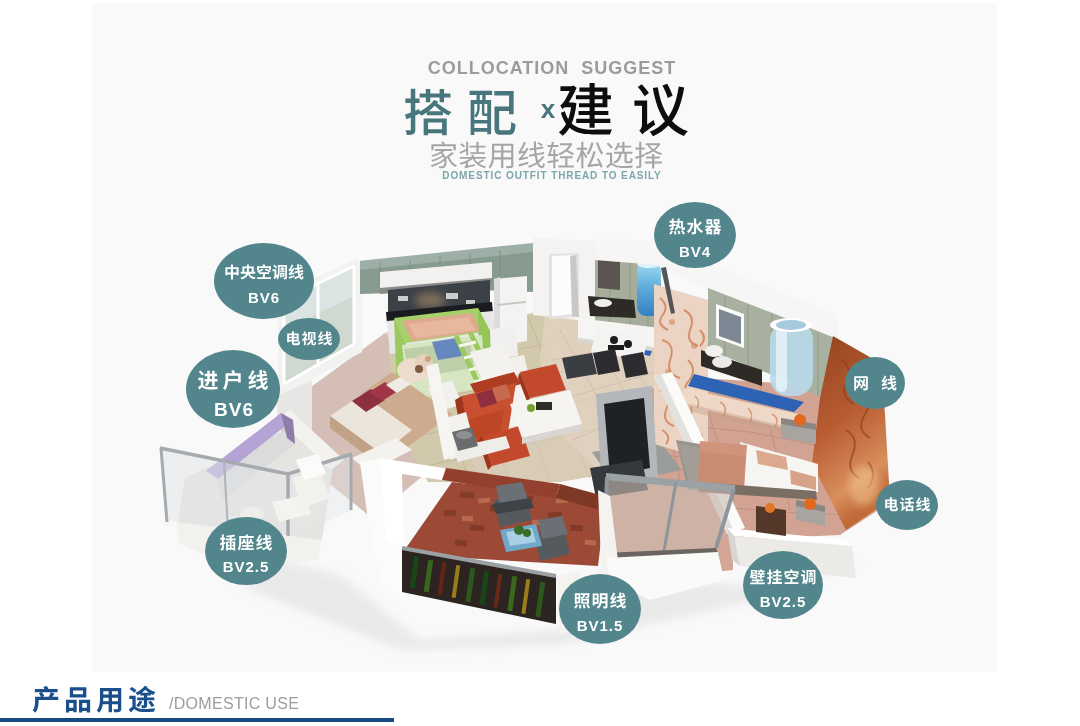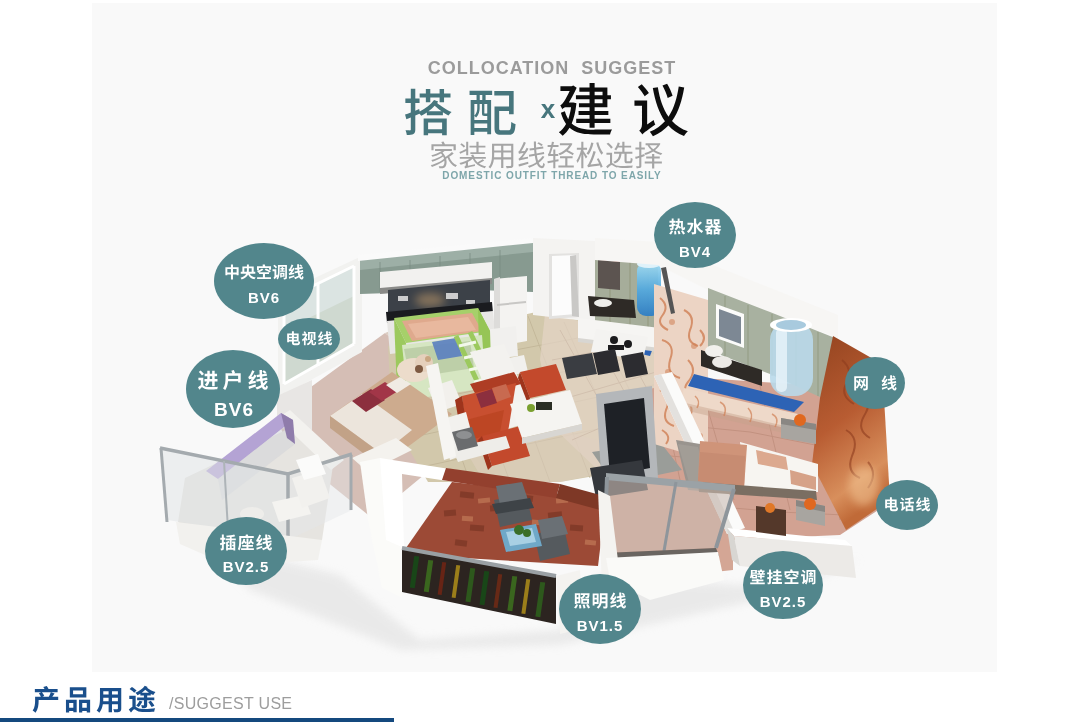--- a/index.html
+++ b/index.html
@@ -575,15 +575,15 @@
       <path transform="translate(800.5,583) scale(0.01600,-0.01600)" d="M80 762C135 714 206 645 237 600L319 683C285 727 212 791 157 835ZM35 541V426H153V138C153 76 116 28 91 5C111 -10 150 -49 163 -72C179 -51 206 -26 332 84C320 45 303 9 281 -24C304 -36 349 -70 366 -89C462 46 476 267 476 424V709H827V38C827 24 822 19 809 18C795 18 751 17 708 20C724 -8 740 -59 743 -88C812 -89 858 -86 890 -68C924 -49 933 -17 933 36V813H372V424C372 340 370 241 350 149C340 171 330 196 323 216L270 171V541ZM603 690V624H522V539H603V471H504V386H803V471H696V539H783V624H696V690ZM511 326V32H598V76H782V326ZM598 242H695V160H598Z"></path>
     </g>
 
 <g fill="#fff">
       <path transform="translate(573.5,607) scale(0.01700,-0.01700)" d="M570 388H795V280H570ZM323 124C335 57 342 -33 342 -86L460 -68C459 -14 448 72 435 138ZM536 127C558 59 581 -29 587 -82L707 -57C699 -3 673 83 648 147ZM743 127C783 59 832 -33 852 -90L968 -40C945 16 892 105 851 170ZM156 162C124 88 73 5 33 -45L149 -94C190 -36 240 54 272 130ZM190 706H287V576H190ZM190 325V471H287V325ZM427 814V710H569C551 642 510 595 398 564V812H78V172H190V219H398V558C420 536 446 499 455 474L457 475V184H913V483H483C619 530 667 606 687 710H825C820 652 814 626 805 616C797 608 789 606 776 606C760 606 726 607 688 610C704 584 716 544 717 514C763 513 808 514 832 517C860 519 883 527 902 548C925 574 935 637 943 774C944 788 944 814 944 814Z"></path>
       <path transform="translate(591.5,607) scale(0.01700,-0.01700)" d="M309 438V290H180V438ZM309 545H180V686H309ZM69 795V94H180V181H420V795ZM823 698V571H607V698ZM489 809V447C489 294 474 107 304 -17C330 -32 377 -74 395 -97C508 -14 562 106 587 226H823V49C823 32 816 26 798 26C781 25 720 24 666 27C684 -3 703 -56 708 -89C792 -89 850 -86 889 -67C928 -47 942 -15 942 48V809ZM823 463V334H602C606 373 607 411 607 446V463Z"></path>
       <path transform="translate(609.5,607) scale(0.01700,-0.01700)" d="M48 71 72 -43C170 -10 292 33 407 74L388 173C263 133 132 93 48 71ZM707 778C748 750 803 709 831 683L903 753C874 778 817 817 777 840ZM74 413C90 421 114 427 202 438C169 391 140 355 124 339C93 302 70 280 44 274C57 245 75 191 81 169C107 184 148 196 392 243C390 267 392 313 395 343L237 317C306 398 372 492 426 586L329 647C311 611 291 575 270 541L185 535C241 611 296 705 335 794L223 848C187 734 118 613 96 582C74 550 57 530 36 524C49 493 68 436 74 413ZM862 351C832 303 794 260 750 221C741 260 732 304 724 351L955 394L935 498L710 457L701 551L929 587L909 692L694 659C691 723 690 788 691 853H571C571 783 573 711 577 641L432 619L451 511L584 532L594 436L410 403L430 296L608 329C619 262 633 200 649 145C567 93 473 53 375 24C402 -4 432 -45 447 -76C533 -45 615 -7 689 40C728 -40 779 -89 843 -89C923 -89 955 -57 974 67C948 80 913 105 890 133C885 52 876 27 857 27C832 27 807 57 786 109C855 166 915 231 963 306Z"></path>
     </g>
 </svg>
 
-<div class="bot-t2">/SUGGEST USE</div>
+<div class="bot-t2">/DOMESTIC USE</div>
 
 <div class="bot-line"></div>
 
 </body></html>

